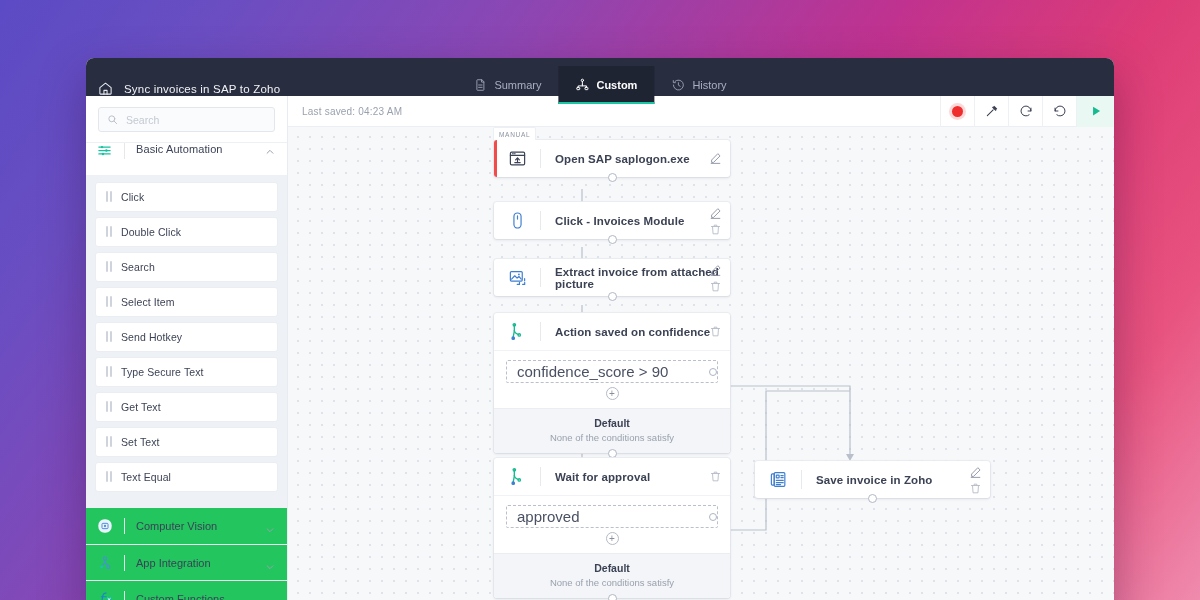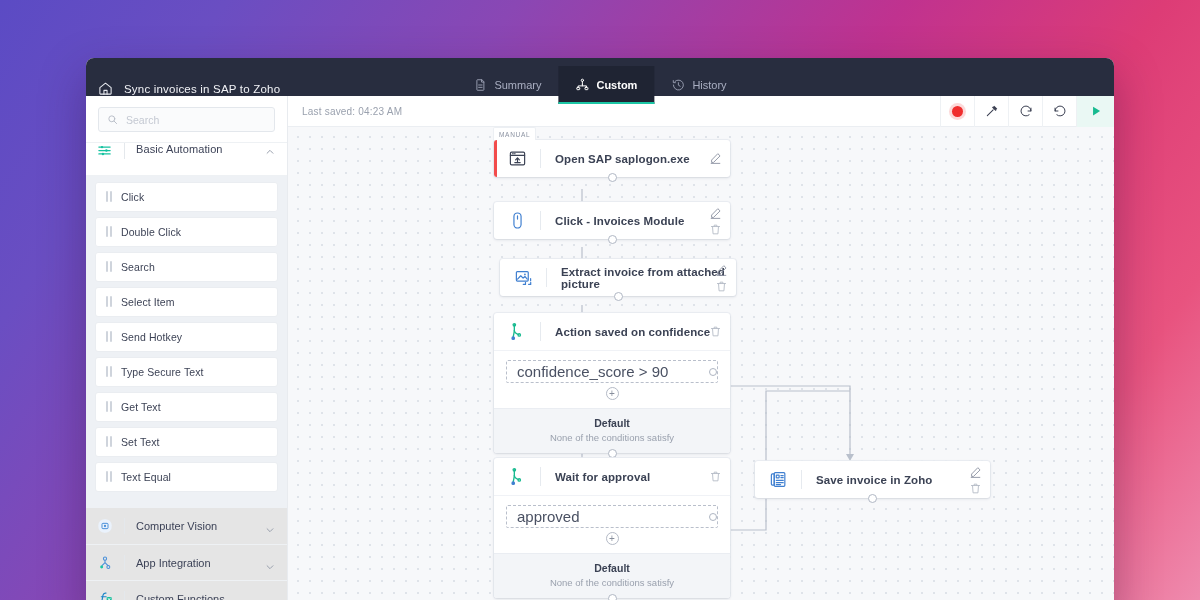--- a/index.html
+++ b/index.html
@@ -81,21 +81,21 @@
     border:1px solid #eaedf1; border-radius:3px;
     display:flex; align-items:center; padding-left:10px; gap:9px;
     cursor:grab;
   }
   .item:last-child { margin-bottom:0; }
   .grip { width:6px; height:11px; flex:0 0 6px; display:flex; gap:1.5px; }
   .grip i { width:2px; height:11px; background:#cfd4dc; display:block; border-radius:1px; }
   .item-label { font-size:10.5px; color:#3d4356; letter-spacing:.1px; }
 
   .cat {
-    height:37px; display:flex; align-items:center; background:#e5e5e5;
+    height:37px; display:flex; align-items:center; background:#22c55e;
     border-bottom:1px solid #eef1f4; cursor:pointer; padding:0 12px 0 11px;
   }
   .cat-ico { width:22px; flex:0 0 22px; display:flex; align-items:center; }
   .cat-ico svg { width:16px; height:16px; display:block; }
   .cat-div { width:1px; height:16px; background:#e4e8ec; margin:0 11px 0 5px; }
   .cat-label { font-size:11px; color:#3c4257; flex:1; }
 
   
   .canvas-col { flex:1; display:flex; flex-direction:column; min-width:0; }
   .canvas-bar {
@@ -511,21 +511,21 @@
                   <path d="M4.5 6.5h15"></path>
                     <path d="M9.5 6.5V4h5v2.5"></path>
                   <path d="M6.5 6.5 7.5 20h9l1-13.5"></path>
                 </svg>
               </span>
             </span>
           </div>
           <span class="port-dot" style="left:50%; margin-left:-4.5px; bottom:-5px;"></span>
         </div>
 
-        <div class="node" style="left:212px; top:132px; width:236px;">
+        <div class="node" style="left:206px; top:132px; width:236px;">
           <div class="node-head">
             <span class="n-ico">
               <svg viewBox="0 0 24 24" fill="none" stroke="#3f7fd0" stroke-width="1.5" stroke-linecap="round" stroke-linejoin="round">
                 <rect x="3" y="4.5" width="15" height="12" rx="1.3"></rect>
                 <path d="M4.5 14 8.5 9.8l3 3 2.3-2.1 2.9 3.3"></path>
                 <circle cx="13.8" cy="8.2" r="1.1" fill="#3f7fd0" stroke="none"></circle>
                 <path d="M14.5 18v2.8h-2.8M21 13.5v2.6" stroke="#3f7fd0"></path>
                 <path d="M18.5 20.8h2.6v-2.6" stroke="#3f7fd0"></path>
               </svg>
             </span>

